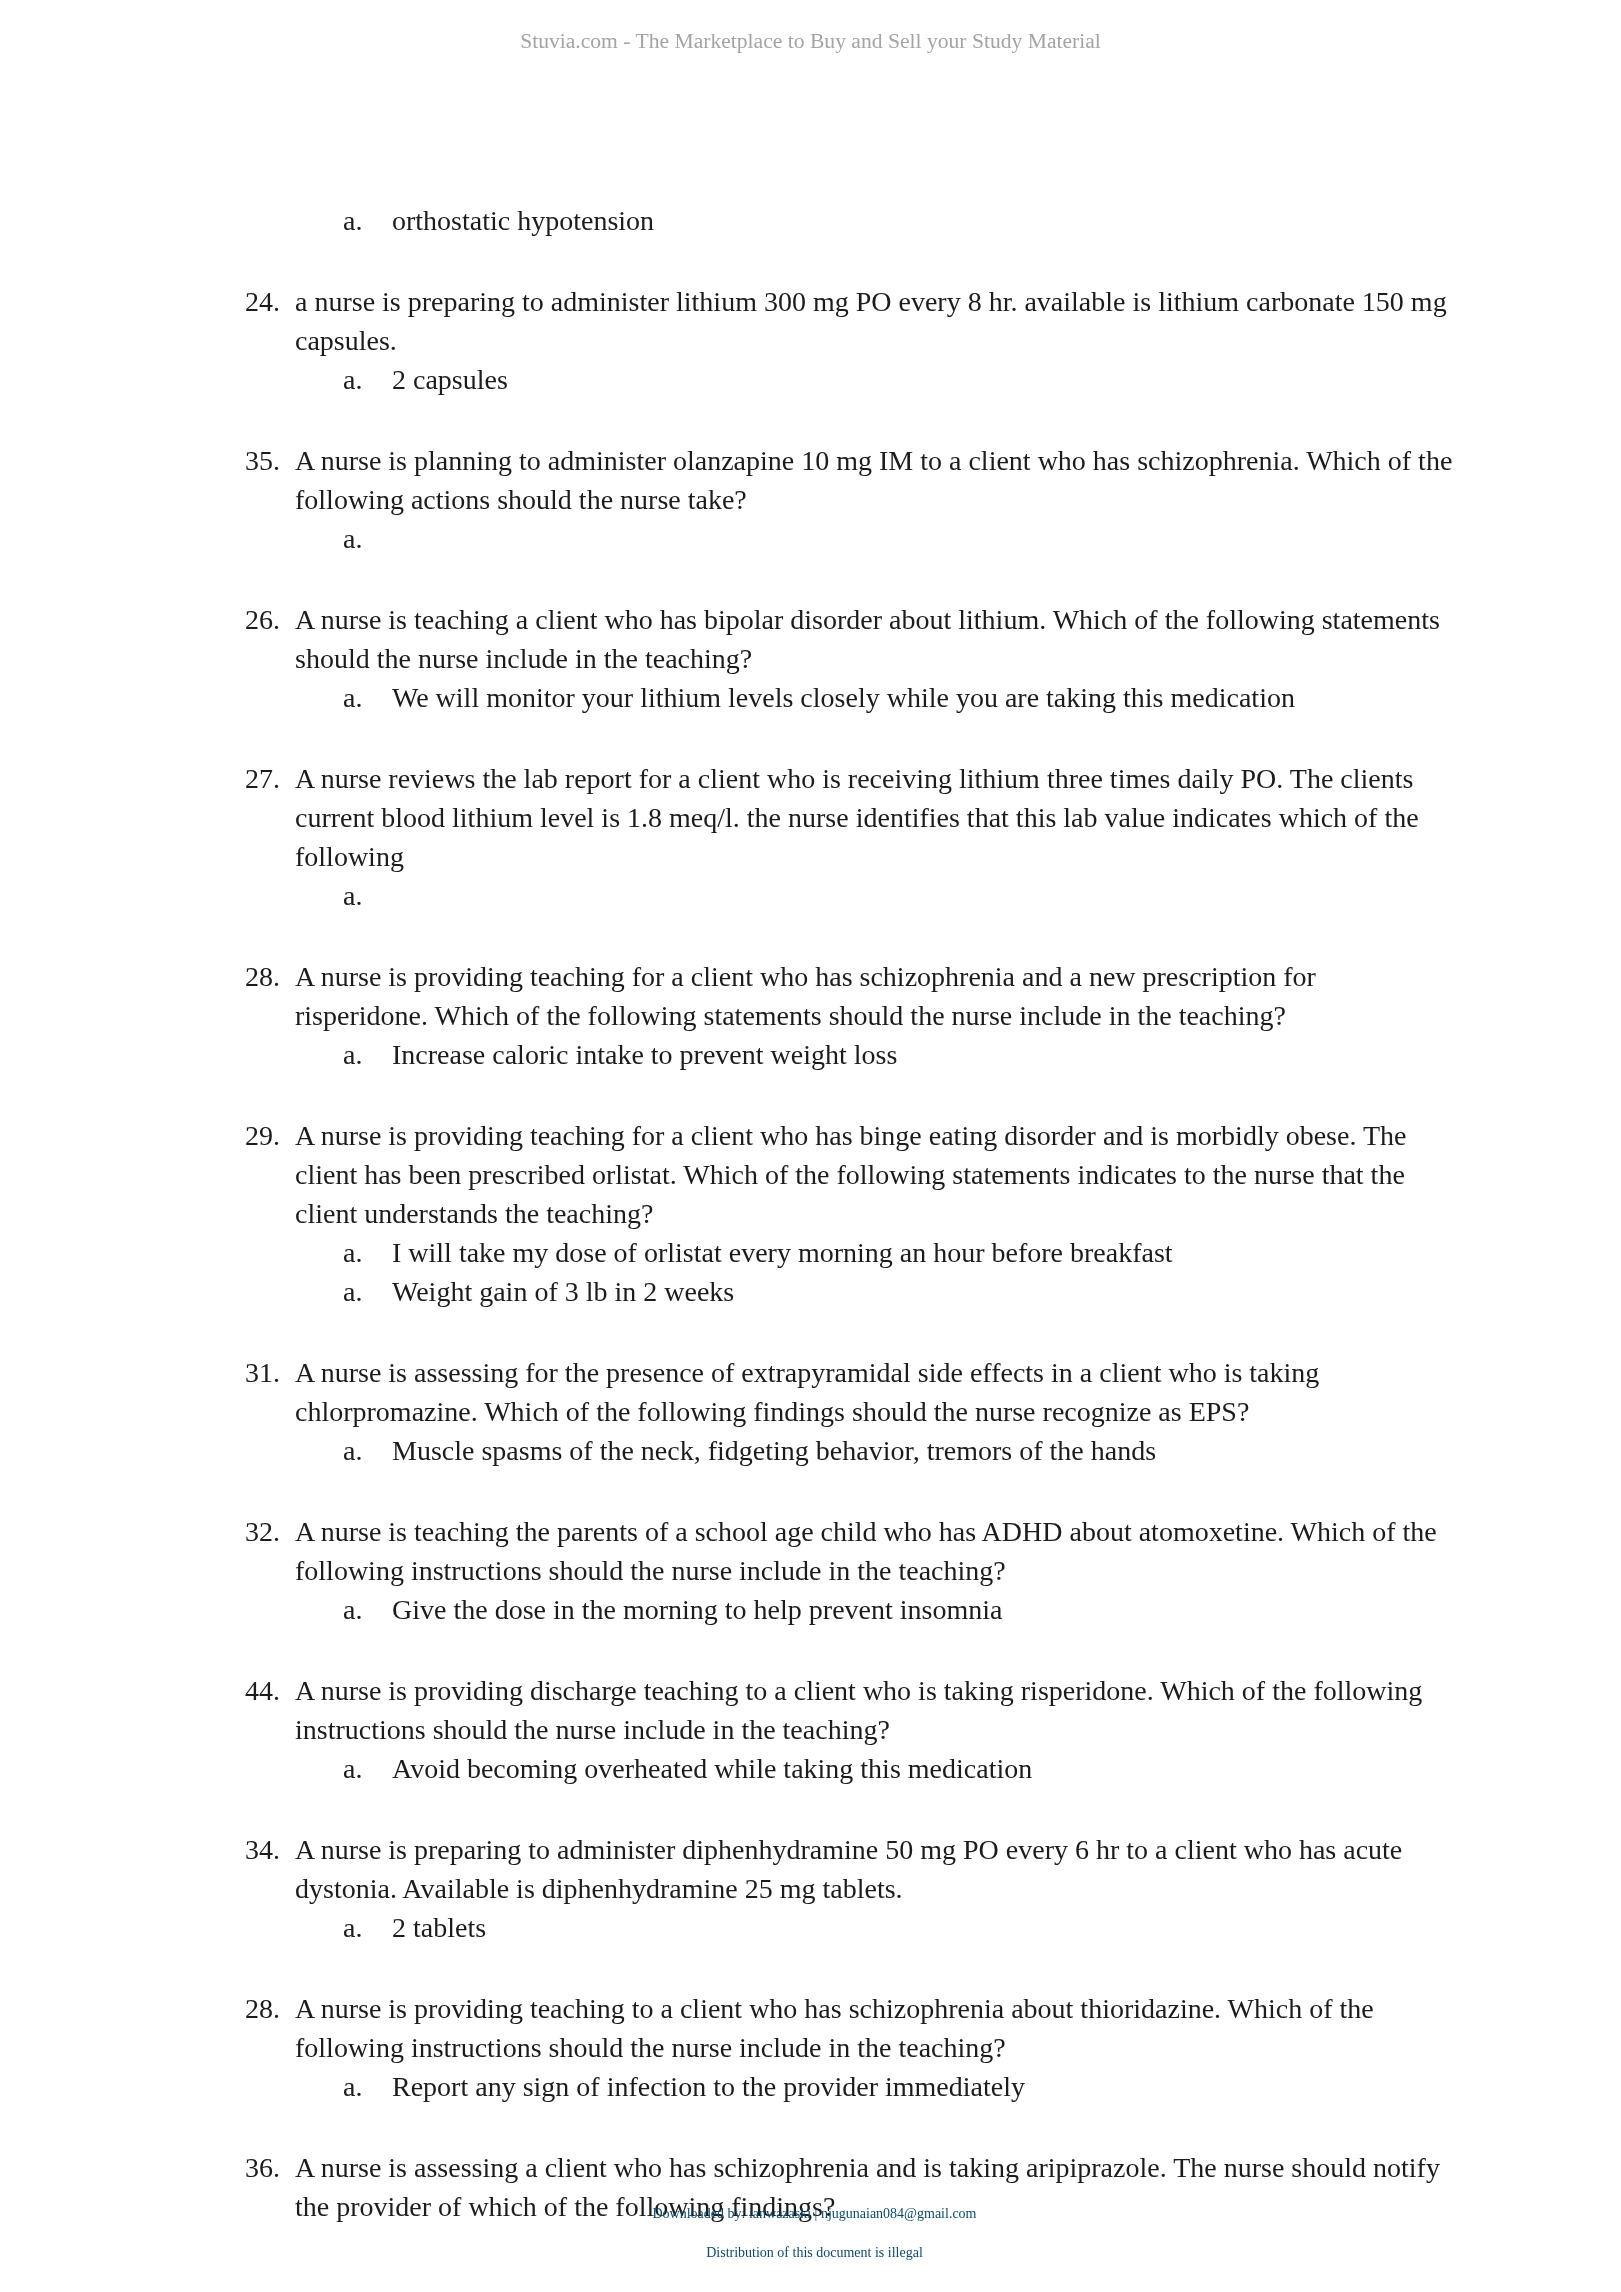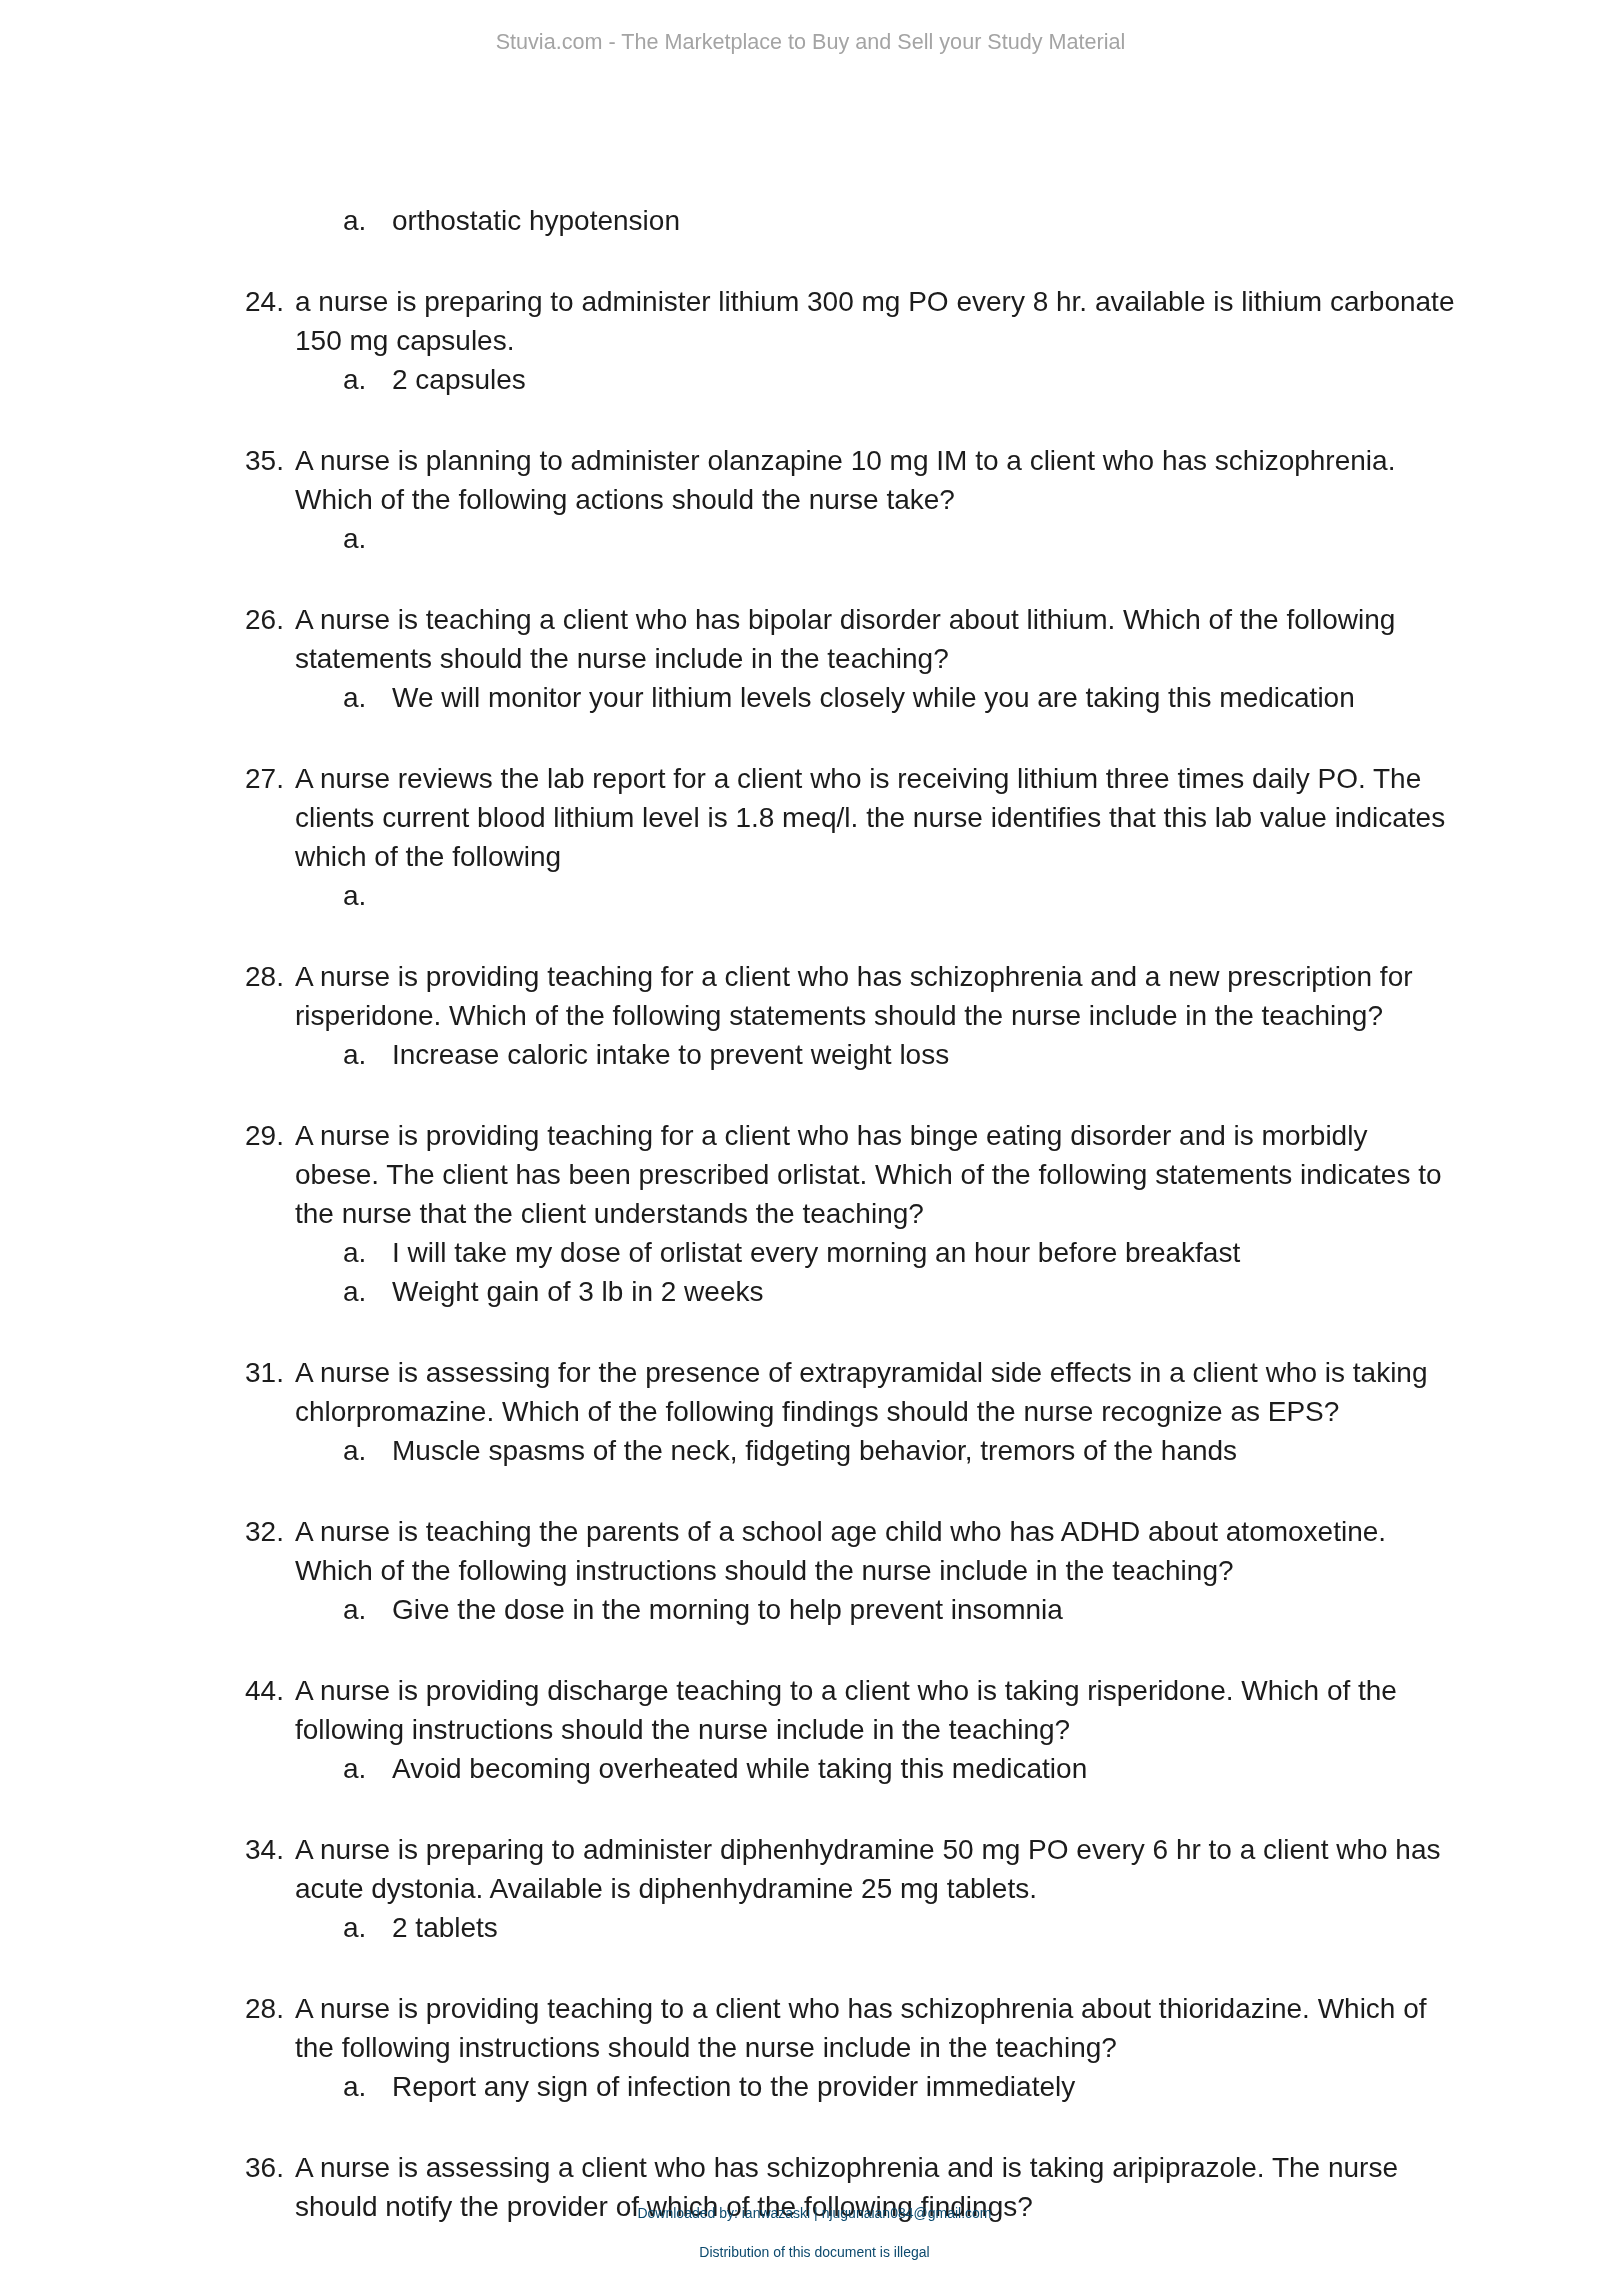--- a/index.html
+++ b/index.html
@@ -3,21 +3,21 @@
 <meta charset="utf-8">
 <style>
   * { margin: 0; padding: 0; box-sizing: border-box; }
   html, body { background: #e9e9e9; }
   .page {
     position: relative;
     width: 1621px;
     height: 2293px;
     margin: 0 auto;
     background: #ffffff;
-    font-family: Liberation Sans, sans-serif;
+    font-family: Liberation Serif, serif;
     color: #1c1c1c;
     overflow: hidden;
   }
   .doc-header {
     position: absolute;
     top: 29px;
     left: 0; right: 0;
     text-align: center;
     color: #a4a4a4;
     font-size: 21.6px;

